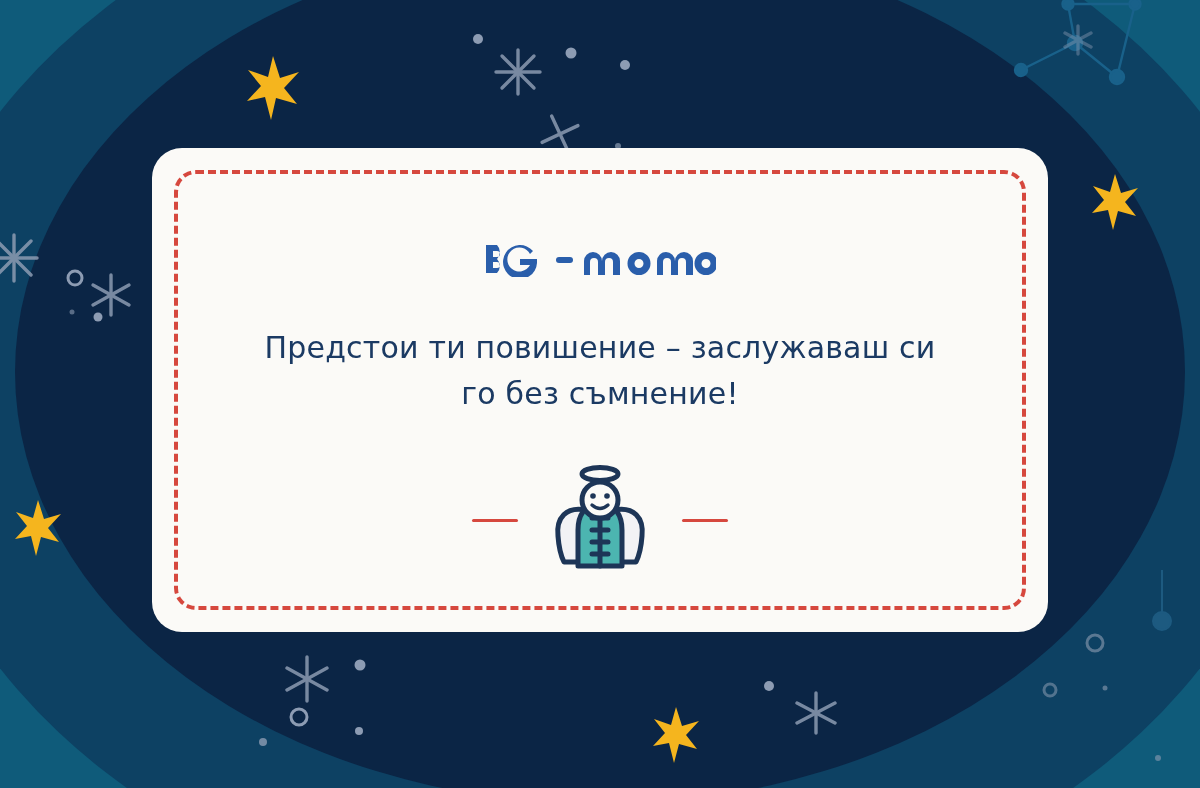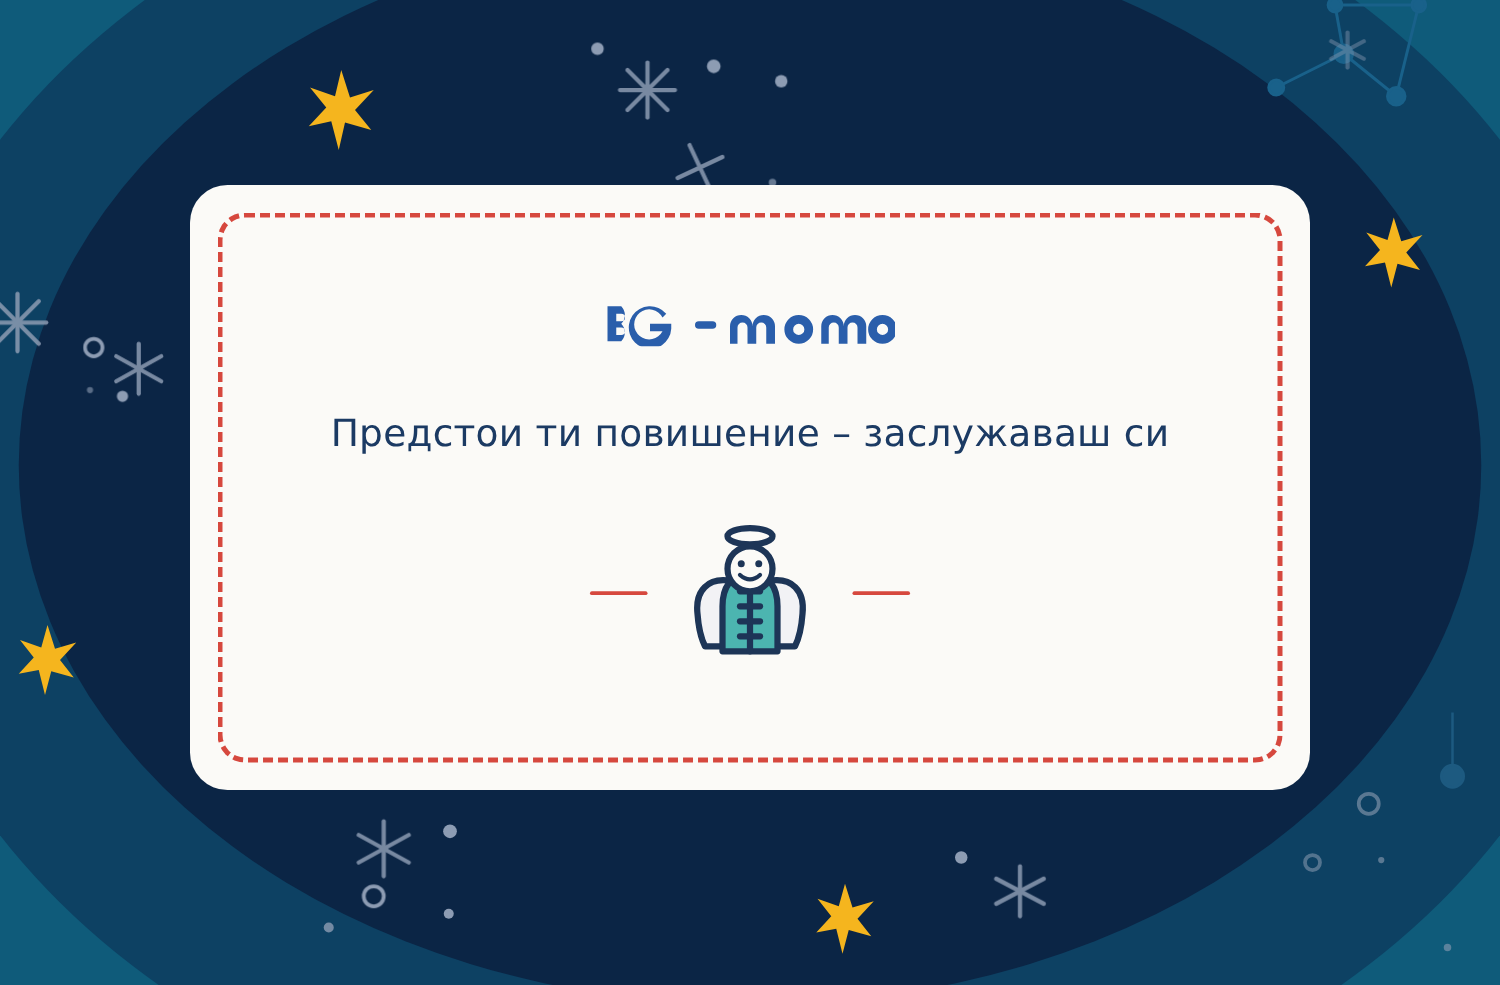--- a/index.html
+++ b/index.html
@@ -234,20 +234,21 @@
           <path d="M173 32 v-14 a9 9 0 0 1 18 0 a9 9 0 0 1 18 0 v14 h-7 v-13 a4 4 0 0 0 -8 0 v13 h-7 v-13 a4 4 0 0 0 -8 0 v13 z"></path>
 
           <path d="M182 32 v-14 a9 9 0 0 1 0 0 z" opacity="0"></path>
 
           <path d="M222 9 a11 11 0 1 1 0 23 a11 11 0 1 1 0 -23 z m0 7 a4.5 4.5 0 1 0 0 9 a4.5 4.5 0 1 0 0 -9 z"></path>
         </g>
       </svg>
 
       <div class="message">
         <div>Предстои ти повишение – заслужаваш си</div>
+        <div>го без съмнение!</div>
       </div>
 
       <div class="angel-row">
         <span class="rule"></span>
 
         <svg class="angel" viewBox="0 0 108 116" aria-hidden="true">
           <g fill="none" stroke="#1d3557" stroke-width="5" stroke-linejoin="round" stroke-linecap="round">
 
             <ellipse cx="54" cy="12" rx="18" ry="6.5"></ellipse>
 

